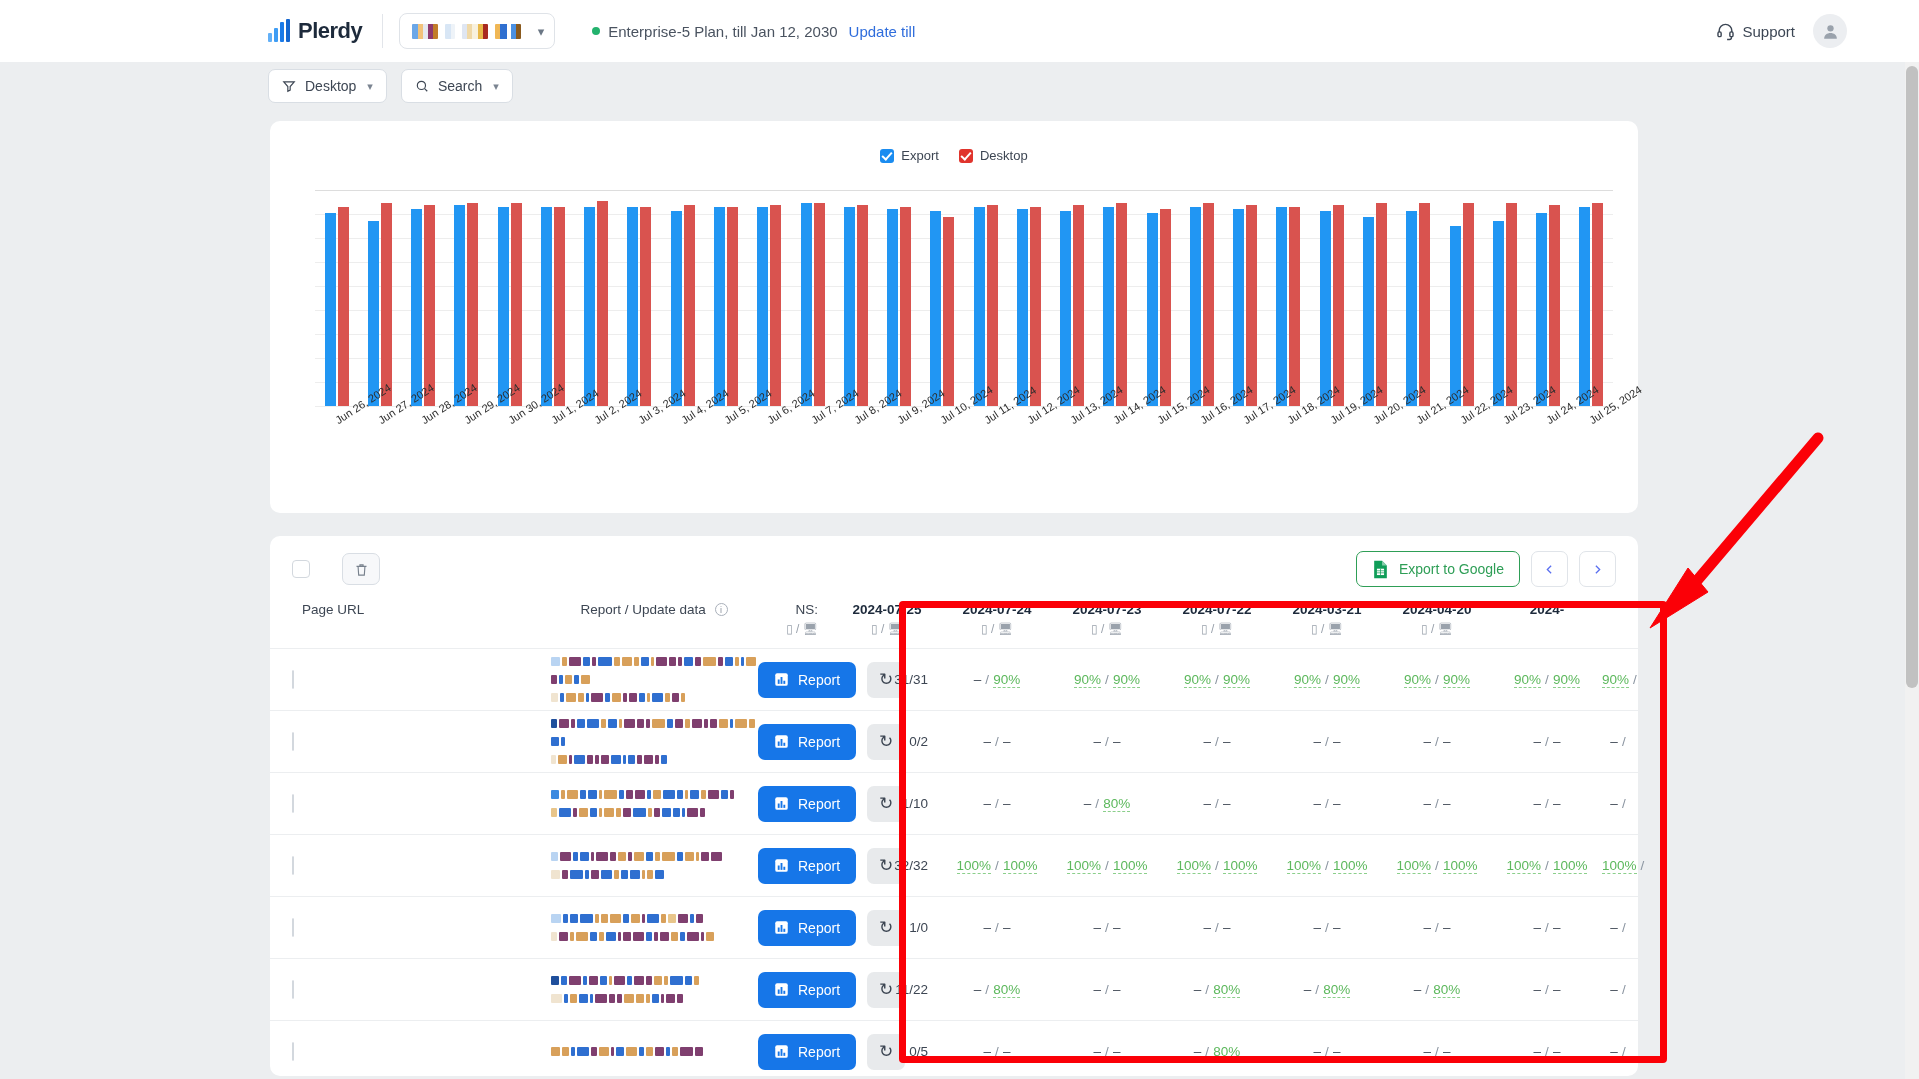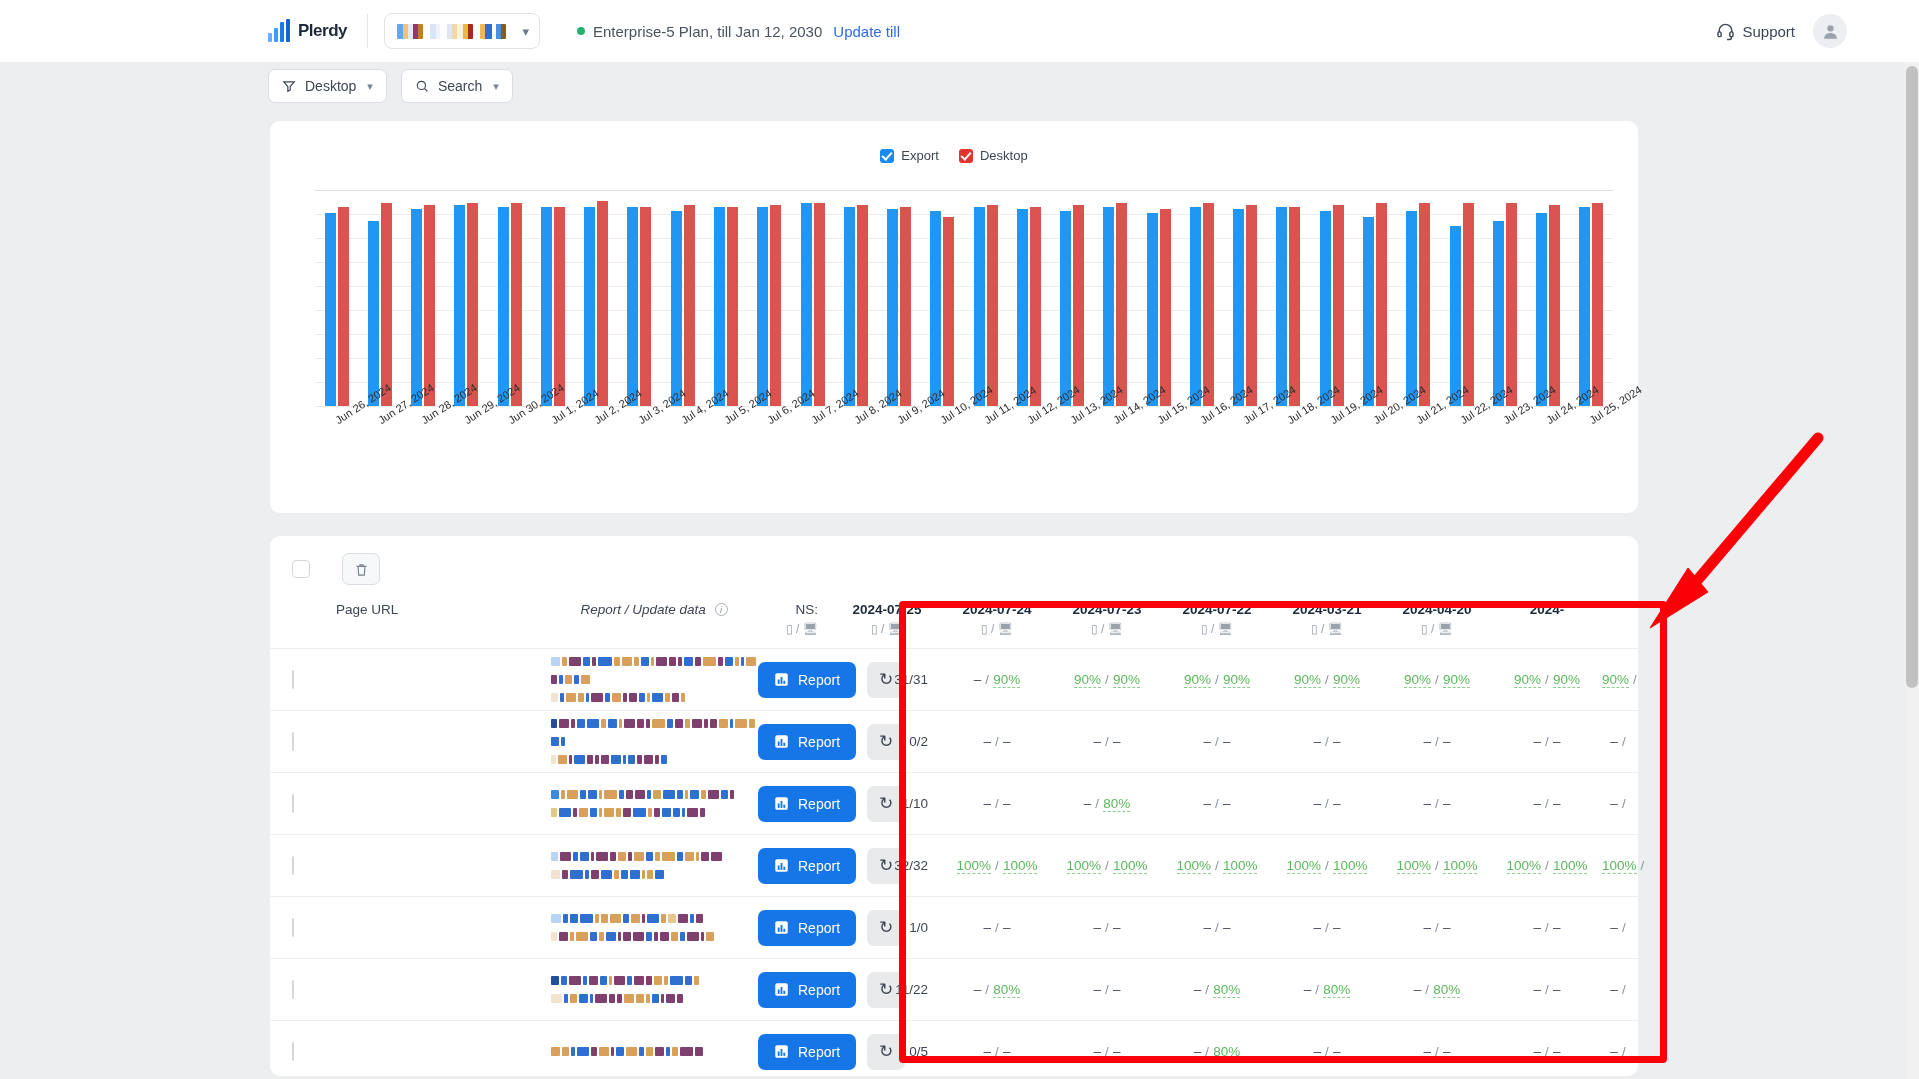--- a/index.html
+++ b/index.html
@@ -16,21 +16,21 @@
     position: absolute; left: 0; top: 0; width: 1919px; height: 62px;
     background: #ffffff; display: flex; align-items: center;
   }
   .logo-wrap { display: flex; align-items: center; margin-left: 268px; gap: 8px; }
   .logo-mark { display: flex; align-items: flex-end; gap: 2px; height: 22px; }
   .logo-mark i { display:block; width: 4px; background: #2b8cf0; border-radius: 1px; }
   .logo-mark i:nth-child(1){height:9px;background:#63b0f7}
   .logo-mark i:nth-child(2){height:14px;background:#3f9df4}
   .logo-mark i:nth-child(3){height:20px;background:#1a7ae8}
   .logo-mark i:nth-child(4){height:23px;background:#1466cf}
-  .logo-text { font-size: 17px; font-weight: bold; color: #1d2a3b; letter-spacing: -0.5px; }
+  .logo-text { font-size: 22px; font-weight: bold; color: #1d2a3b; letter-spacing: -0.5px; }
 
   .vsep { width: 1px; height: 34px; background: #e2e5ea; margin: 0 16px 0 20px; }
 
   .site-select {
     width: 156px; height: 36px; border: 1px solid #dfe3e8; border-radius: 8px;
     background: #fff; display: flex; align-items: center; justify-content: space-between;
     padding: 0 10px 0 12px; cursor: pointer;
   }
   .thumbs { display: flex; align-items: center; gap: 7px; }
   .thumb { width: 26px; height: 15px; border-radius: 1px; }
@@ -92,22 +92,22 @@
                display:flex;align-items:center;justify-content:center; margin-left: 32px; cursor:pointer;}
   .table-top-right { margin-left: auto; display: flex; align-items: center; gap: 11px; }
   .export-btn { height: 36px; border: 1px solid #2e9e56; border-radius: 7px; background:#fff; color: #2e9e56;
                 font-size: 14px; display:flex; align-items:center; gap: 10px; padding: 0 15px; cursor:pointer;}
   .pg-btn { width: 37px; height: 36px; border: 1px solid #e0e4e9; border-radius: 7px; background:#fff;
             display:flex;align-items:center;justify-content:center; color:#5a6ff0; cursor:pointer;}
 
   .tbl { width: 100%; border-collapse: collapse; table-layout: fixed; }
   .tbl th, .tbl td { font-weight: normal; }
   .hdr-row th { padding-bottom: 12px; vertical-align: top; }
-  .th-pageurl { text-align: left; font-size: 13.5px; color: #3d4653; padding-left: 66px; width: 280px;}
-  .th-report  { text-align: center; font-size: 13.5px; color: #3d4653; width: 208px; font-style: italic;}
+  .th-pageurl { text-align: left; font-size: 13.5px; color: #3d4653; padding-left: 32px; width: 280px;}
+  .th-report  { text-align: center; font-size: 13.5px; color: #3d4653; width: 208px;}
   .th-ns { text-align: right; font-size: 13.5px; color: #3d4653; width: 74px; padding-right: 14px;}
   .devrow { font-size: 12px; color: #9aa2ac; margin-top: 5px; }
   .th-date { text-align: center; width: 110px; }
   .th-date .dt { font-size: 13.5px; font-weight: bold; color: #1d2a3b; }
   .info-i { display:inline-block; width:13px;height:13px;border:1px solid #a9b0ba;border-radius:50%;
             font-size:9px;line-height:12px;text-align:center;color:#8d949e;margin-left:5px;vertical-align:1px;}
 
   .row td { border-top: 1px solid #eceef0; height: 62px; vertical-align: middle; }
   .td-chk { padding-left: 22px; width: 40px; }
   .url-blur { display: block; }
@@ -380,20 +380,41 @@
     </div>
 
   <div class="card table-card">
     <div class="table-top">
       <span class="sq-chk"></span>
       <span class="trash-btn">
         <svg width="15" height="15" viewBox="0 0 24 24" fill="none" stroke="#78818d" stroke-width="1.8">
           <path d="M4 7h16M9.5 7V4.5h5V7M6.5 7l1 14h9l1-14"></path>
         </svg>
       </span>
+      <div class="table-top-right">
+        <div class="export-btn">
+          <svg width="17" height="19" viewBox="0 0 20 24">
+            <path d="M2 1h10l6 6v16H2z" fill="#0f9d58"></path>
+            <path d="M12 1l6 6h-6z" fill="#87ceac"></path>
+            <rect x="5.5" y="11" width="9" height="8" fill="#fff"></rect>
+            <path d="M5.5 13.6h9M5.5 16.2h9M10 11v8" stroke="#0f9d58" stroke-width="0.9"></path>
+          </svg>
+          <span>Export to Google</span>
+        </div>
+        <span class="pg-btn">
+          <svg width="13" height="13" viewBox="0 0 24 24" fill="none" stroke="#5a6ff0" stroke-width="2.4">
+              <path d="M15 5 8 12l7 7"></path>
+            </svg>
+        </span>
+        <span class="pg-btn">
+          <svg width="13" height="13" viewBox="0 0 24 24" fill="none" stroke="#5a6ff0" stroke-width="2.4">
+              <path d="M9 5l7 7-7 7"></path>
+            </svg>
+        </span>
+      </div>
     </div>
 
     <table class="tbl">
       <thead>
         <tr class="hdr-row">
           <th class="th-pageurl">Page URL</th>
           <th class="th-report">
             <span>Report / Update data</span>
             <span class="info-i">i</span>
           </th>

